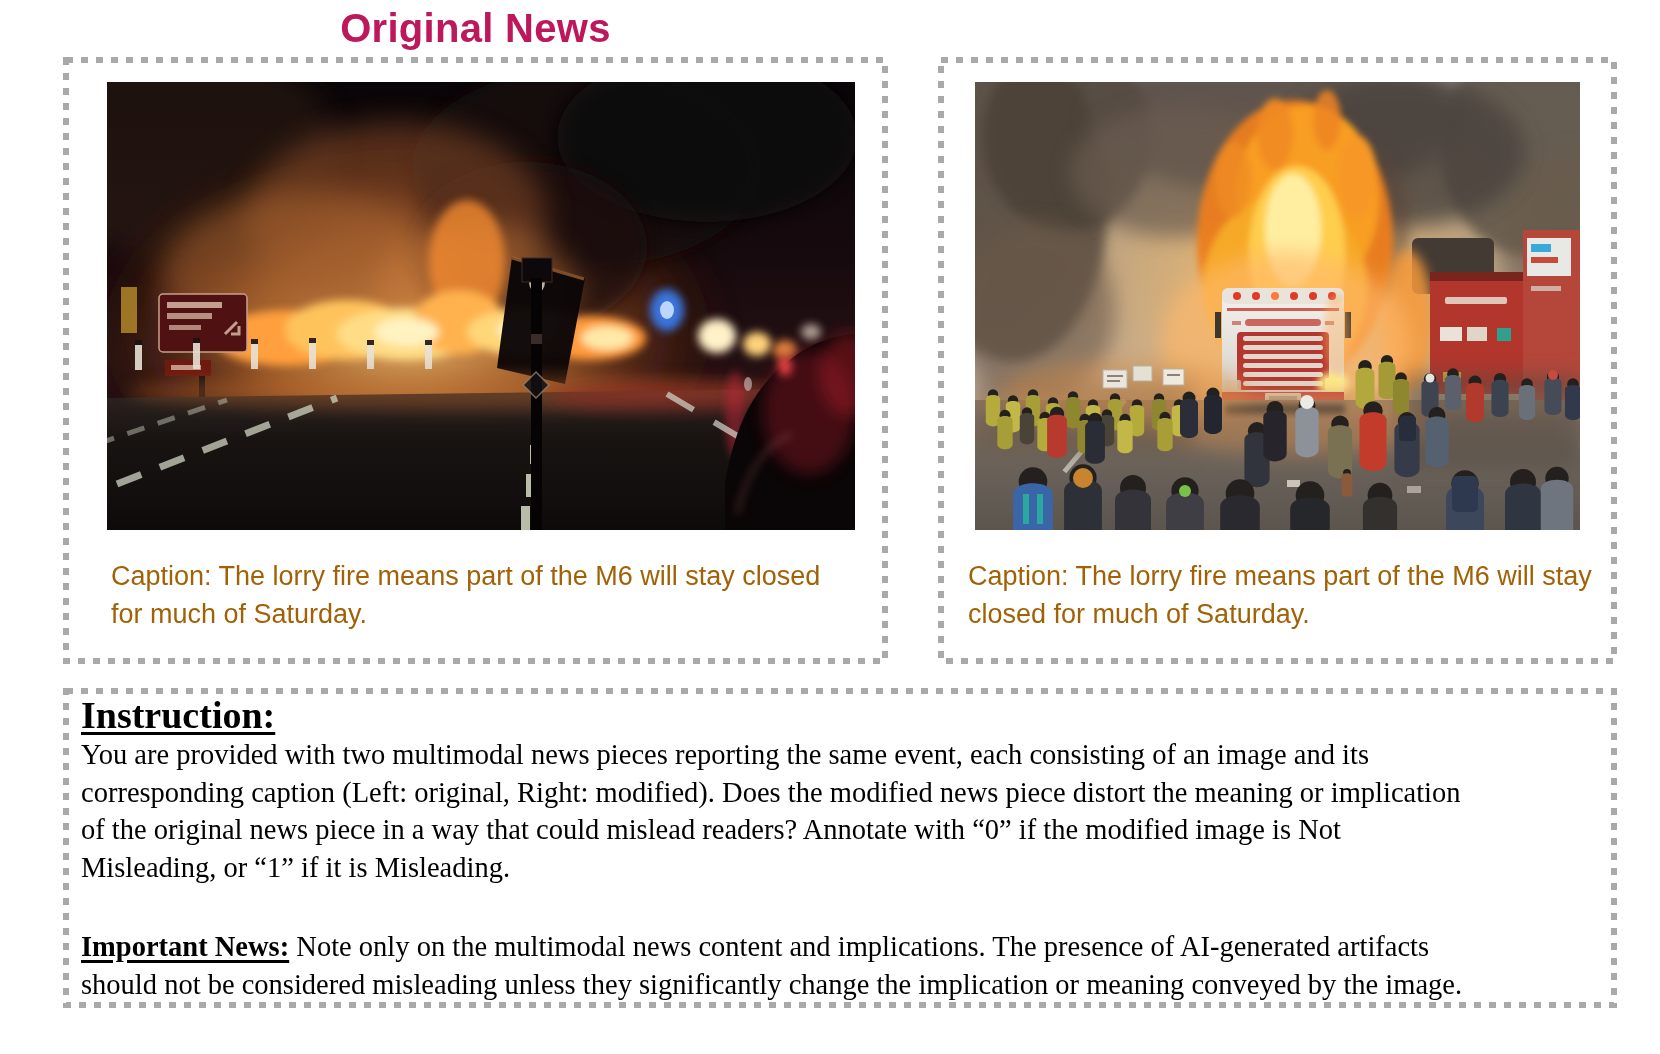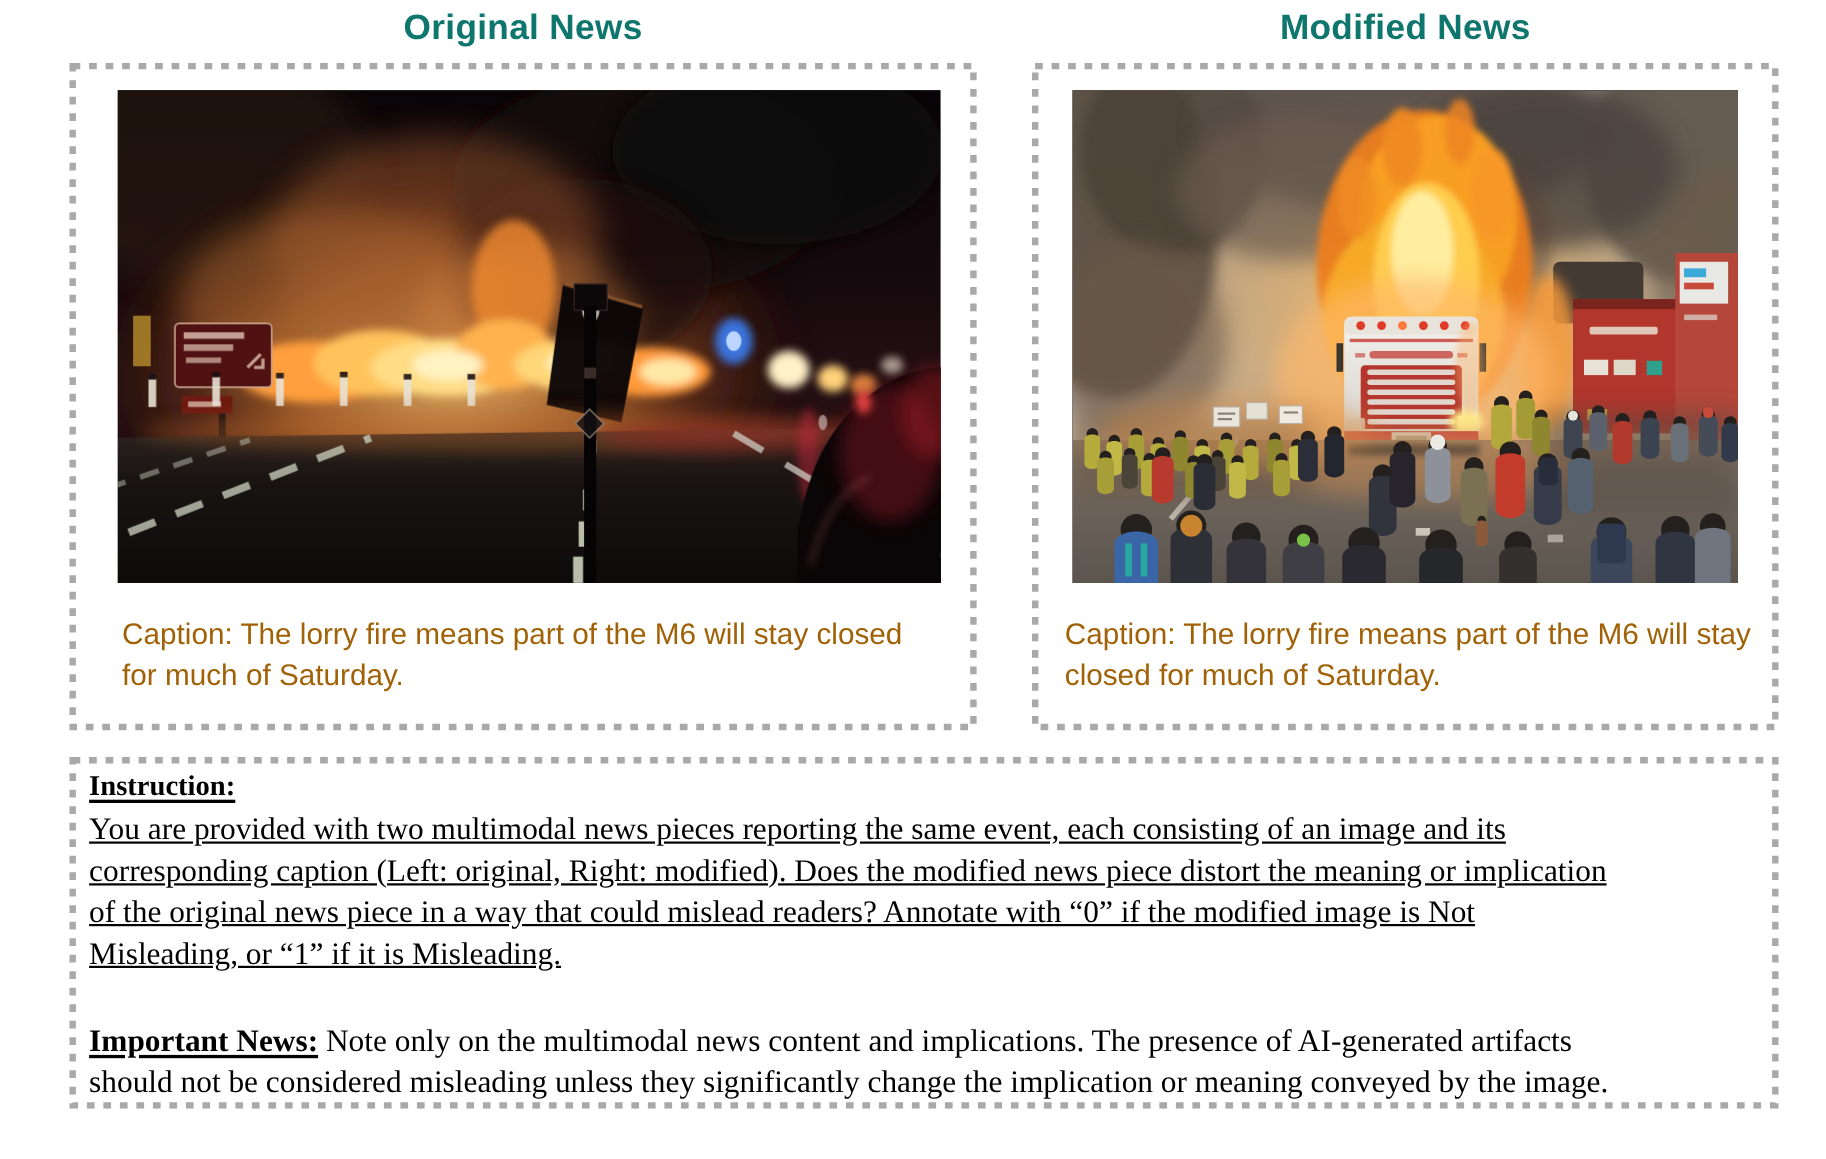--- a/index.html
+++ b/index.html
@@ -1,50 +1,49 @@
 <!DOCTYPE html>
 <html><head>
 <meta charset="utf-8">
 <style>
   html,body { margin:0; padding:0; background:#ffffff; }
   .page { position:relative; width:1660px; height:1054px; background:#fff; overflow:hidden;
           font-family:"Liberation Sans",sans-serif; }
-  .col-heading { position:absolute; top:6px; font-size:32px; font-weight:700; color:#0f766e;
+  .col-heading { position:absolute; top:6px; font-size:40px; font-weight:700; color:#be185d;
                  text-align:center; letter-spacing:.3px; }
   #heading-original { left:63px; width:825px; }
   #heading-modified { left:938px; width:679px; }
   .panel { position:absolute; top:57px; }
   #panel-original { left:63px; width:825px; height:607px; }
   #panel-modified { left:938px; width:679px; height:607px; }
   .dash-border { position:absolute; left:0; top:0; pointer-events:none; }
   .news-image { position:absolute; top:25px; overflow:hidden; background:#000; }
   #panel-original .news-image { left:44px; width:748px; height:448px; }
   #panel-modified .news-image { left:37px; width:605px; height:448px; }
   .news-image svg { display:block; }
   .caption { position:absolute; top:500px; font-size:27px; line-height:38px; color:#a16207; }
   #panel-original .caption { left:48px; width:742px; }
   #panel-modified .caption { left:30px; width:660px; }
   .instruction-box { position:absolute; left:63px; top:688px; width:1554px; height:320px;
                      font-family:"Liberation Serif",serif; color:#000; }
   .instr-content { position:absolute; left:18px; top:6px; width:1512px; }
-  .label-line { margin:0; font-size:26px; line-height:42px; }
+  .label-line { margin:0; font-size:38px; line-height:42px; }
   .u-label { font-weight:700; text-decoration:underline; text-decoration-thickness:2.5px;
              text-underline-offset:4px; }
   .note-label { font-size:28.5px; }
-  .instr-body { margin:0; font-size:28.5px; line-height:37.5px; white-space:pre-line;text-decoration:underline; }
+  .instr-body { margin:0; font-size:28.5px; line-height:37.5px; white-space:pre-line; }
   .note-line { margin:42px 0 0 0; font-size:28.5px; line-height:37.5px; }
   .note-body { white-space:pre-line; }
 </style>
 </head>
 <body>
 
 <div class="page">
 
   <div class="col-heading" id="heading-original">Original News</div>
-  <div class="col-heading" id="heading-modified">Modified News</div>
 
   <div class="panel" id="panel-original">
     <svg class="dash-border" width="825" height="607">
       <rect x="3" y="3" width="819" height="601" fill="none" stroke="#a9a9a9" stroke-width="6" stroke-dasharray="7 8"></rect>
     </svg>
 
     <div class="news-image" role="img" aria-label="Night-time photo of a lorry fire on the M6 motorway with flames, smoke, emergency lights, road markings and a car in the foreground">
       <svg width="748" height="448" viewBox="0 0 748 448">
         <defs>
           <linearGradient id="LnightGrad" x1="0" y1="0" x2="0" y2="1">

